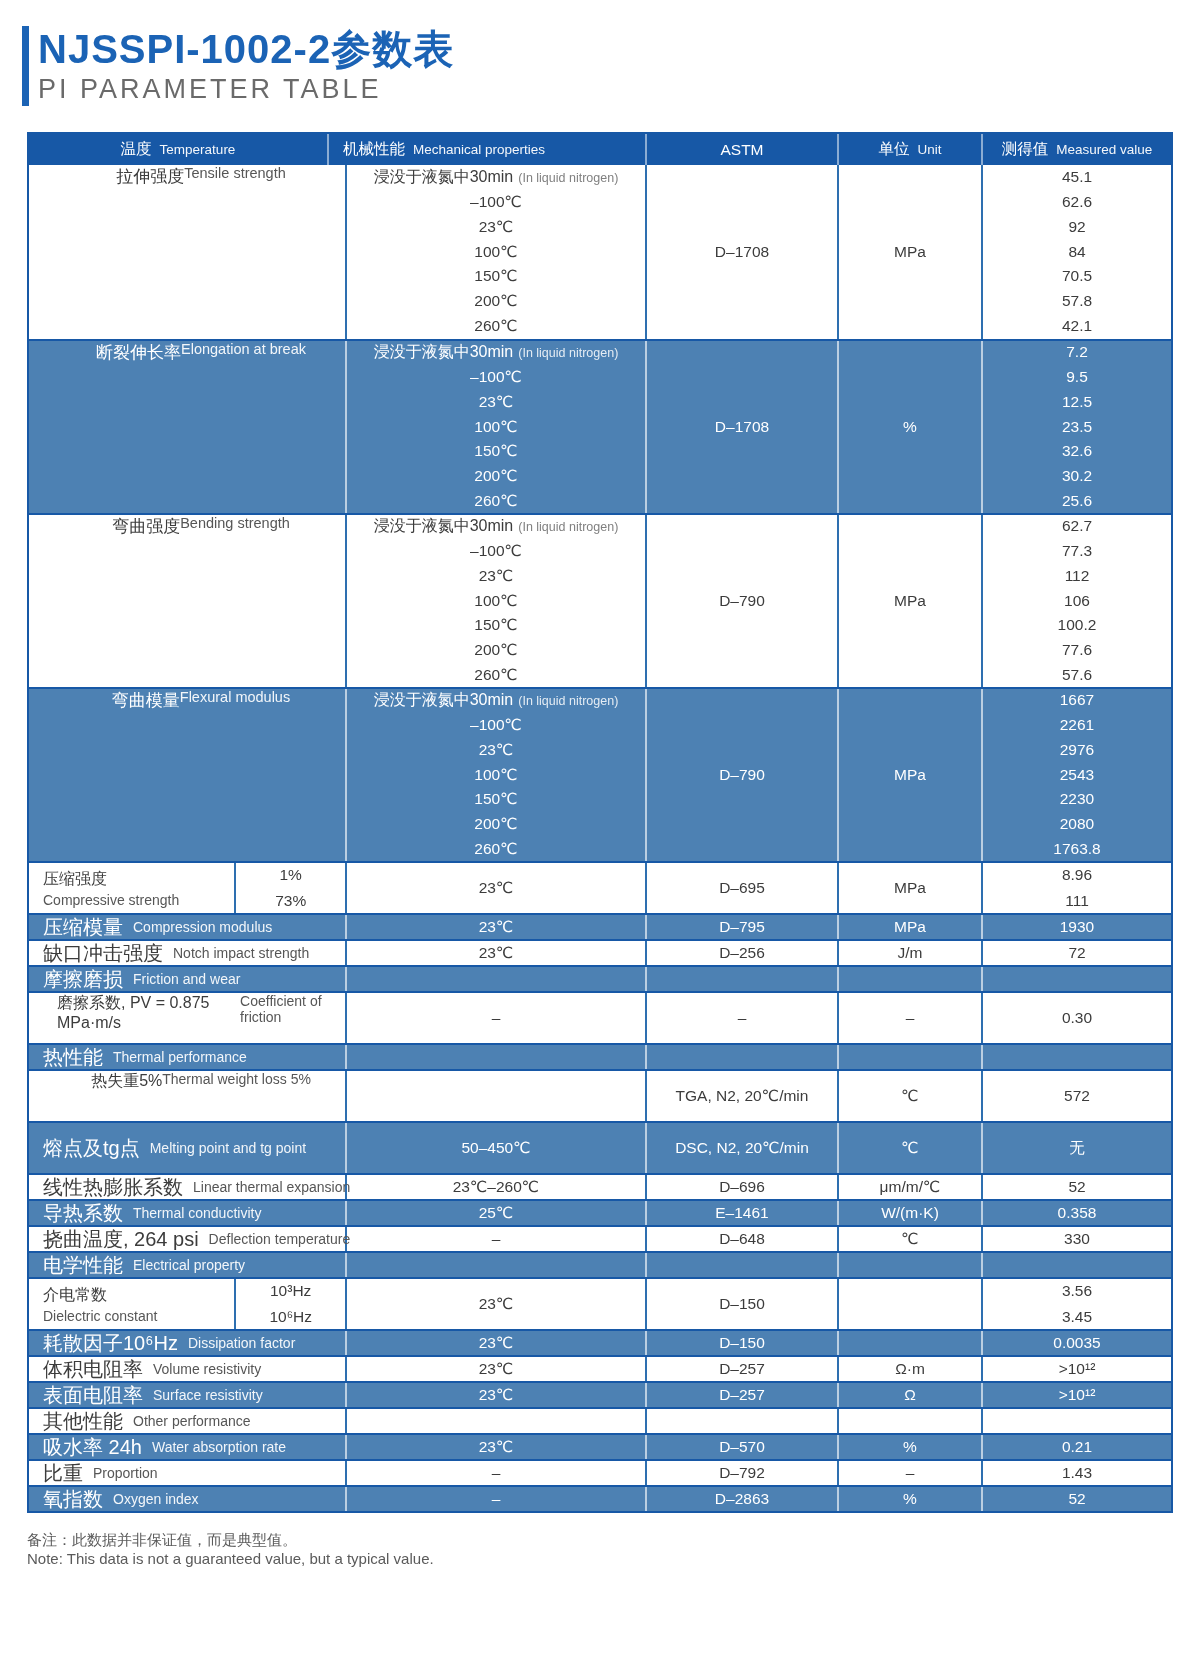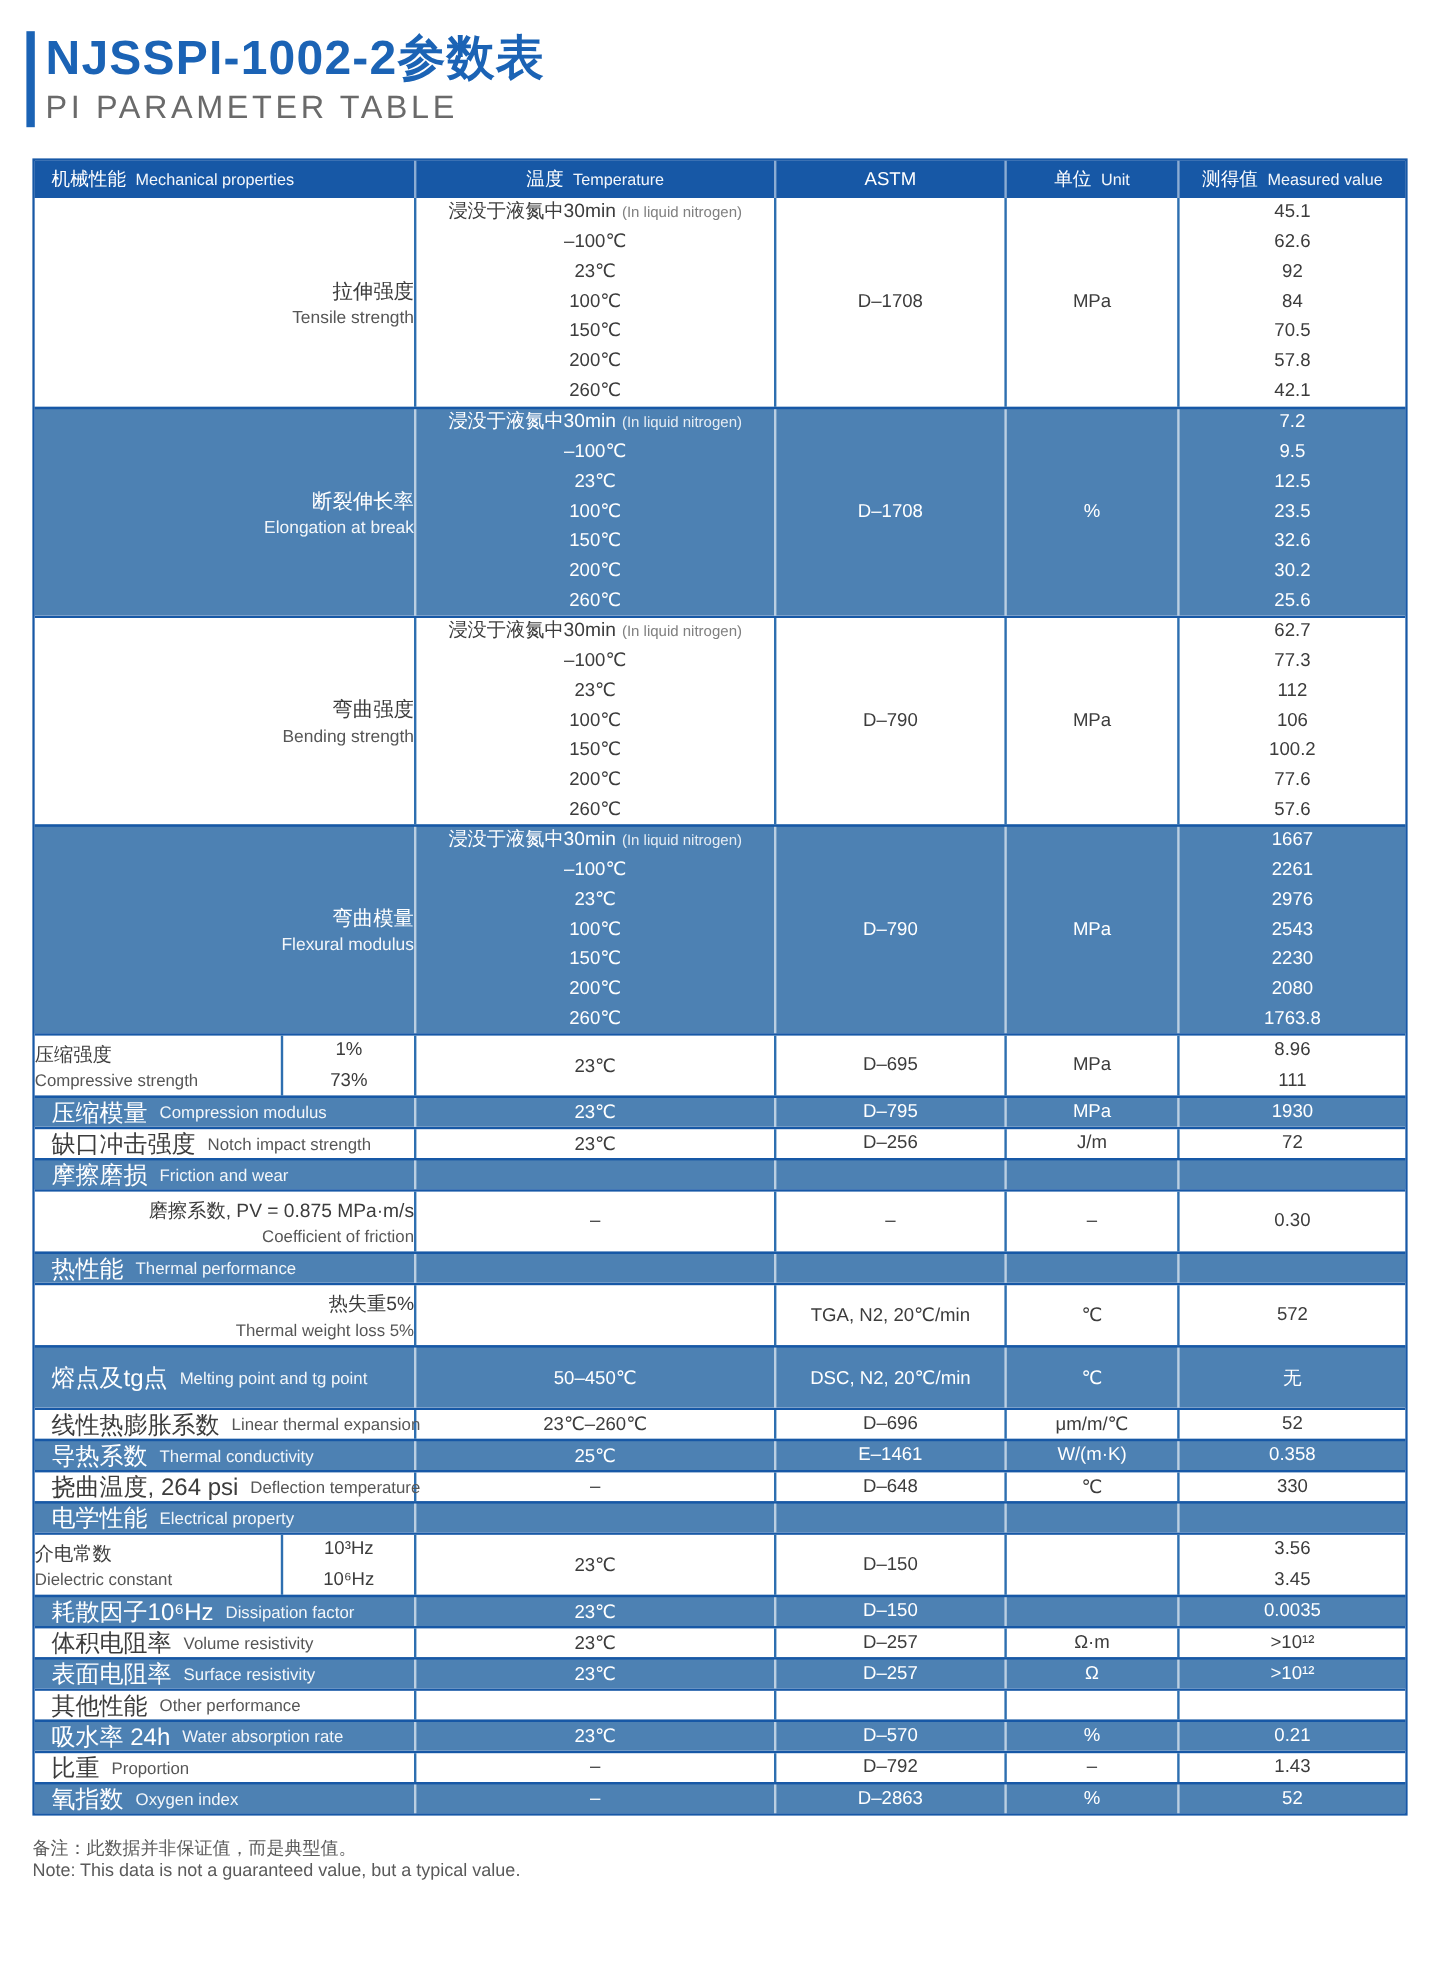--- a/index.html
+++ b/index.html
@@ -41,32 +41,32 @@
   .h7{height:174px;}
   .h2{height:52px;}
   .h1{height:26px;}
 
   .center{display:flex;align-items:center;justify-content:center;font-size:15.5px;text-align:center;}
   .stack{display:flex;flex-direction:column;justify-content:center;}
   .h7 .line{height:24.8px;line-height:24.8px;}
   .h2 .line{height:26px;line-height:26px;}
   .line{font-size:15.5px;text-align:center;white-space:nowrap;}
 
-  .namecol{display:flex;flex-direction:column;justify-content:center;padding-left:28px;text-align:right;}
+  .namecol{display:flex;flex-direction:row;justify-content:center;padding-left:28px;}
   .namecol .zh{font-size:17px;margin-bottom:3px;}
   .namecol .en{font-size:14.5px;color:var(--en);}
   .h2 .namecol .zh{font-size:16px;margin-bottom:2px;}
   .h2 .namecol .en{font-size:14px;}
 
   .inlinecol{display:flex;align-items:center;padding-left:14px;gap:10px;}
   .inlinecol .zh{font-size:20px;white-space:nowrap;}
   .inlinecol .en{font-size:14px;color:var(--en);white-space:nowrap;}
 
   .splitcol{display:flex;padding:0;}
-  .splitcol .npart{width:65%;display:flex;flex-direction:column;justify-content:center;box-sizing:border-box;}
+  .splitcol .npart{width:65%;display:flex;flex-direction:column;justify-content:center;padding-left:14px;box-sizing:border-box;}
   .splitcol .npart .zh{font-size:16px;margin-bottom:2px;}
   .splitcol .npart .en{font-size:14px;color:var(--en);}
   .splitcol .spart{width:35%;border-left:2px solid var(--v);display:flex;flex-direction:column;justify-content:center;box-sizing:border-box;}
 
   .tmain{font-size:16px;}
   .tnote{font-size:12.5px;color:var(--note);margin-left:5px;}
 
   
   .thead{display:flex;background:#1758a6;color:#ffffff;height:31px;}
   .thead .cell{border-right:2px solid rgba(255,255,255,.5);display:flex;align-items:center;justify-content:center;gap:8px;}
@@ -86,27 +86,27 @@
   <div class="titleblock">
     <div class="titlebar"></div>
     <div class="titletext">
       <div class="title-zh">NJSSPI-1002-2参数表</div>
       <div class="title-en">PI PARAMETER TABLE</div>
     </div>
   </div>
 
   <div id="tableWrap">
     <div class="thead">
+      <div class="cell c2">
+        <span class="hzh">温度</span>
+        <span class="hen">Temperature</span>
+      </div>
       <div class="cell c1 hc1">
         <span class="hzh">机械性能</span>
         <span class="hen">Mechanical properties</span>
-      </div>
-      <div class="cell c2">
-        <span class="hzh">温度</span>
-        <span class="hen">Temperature</span>
       </div>
       <div class="cell c3">
         <span class="hzh">ASTM</span>
       </div>
       <div class="cell c4">
         <span class="hzh">单位</span>
         <span class="hen">Unit</span>
       </div>
       <div class="cell c5">
         <span class="hzh">测得值</span>

